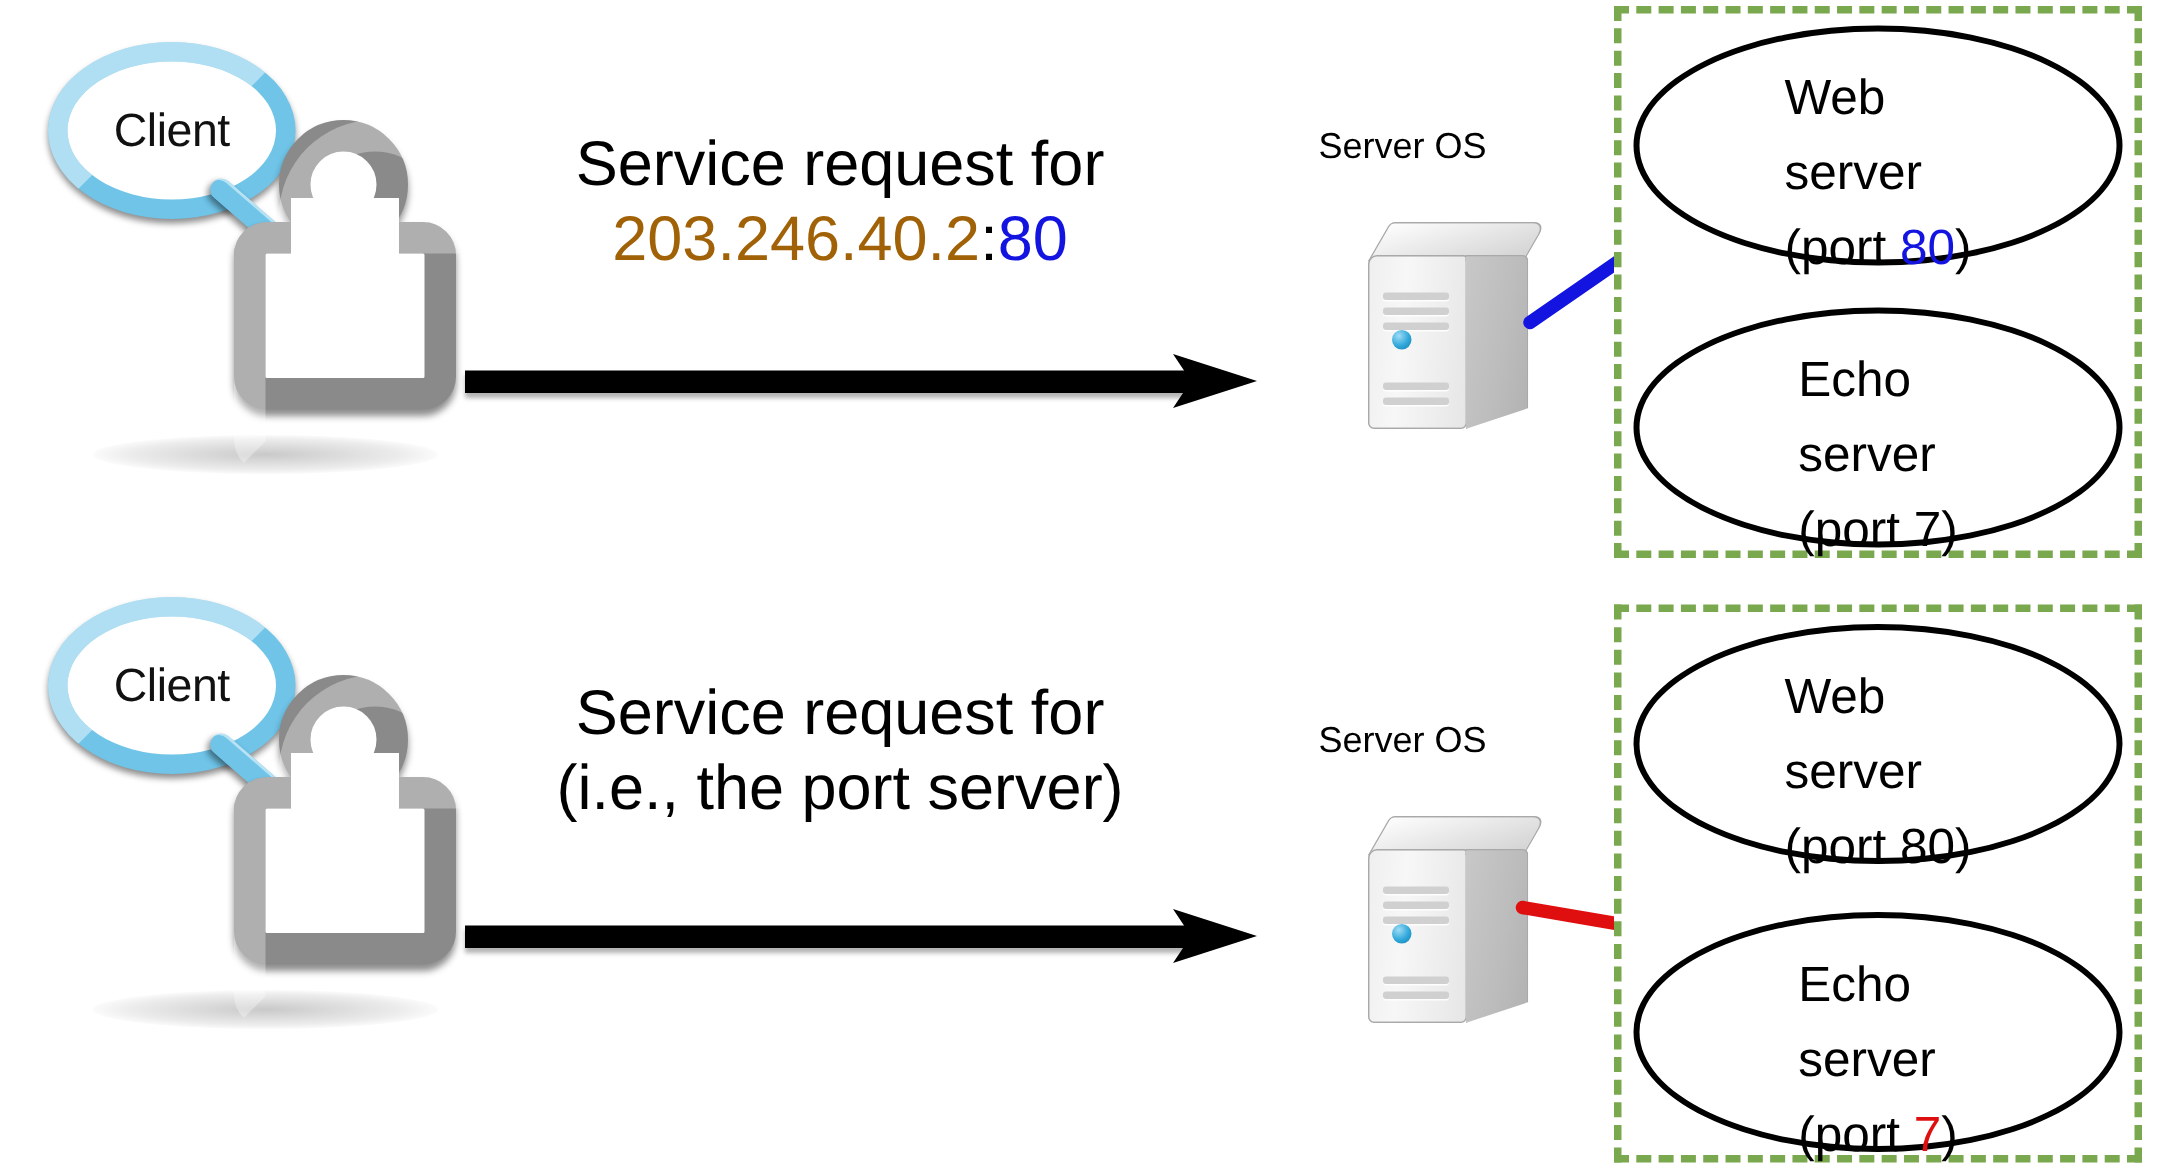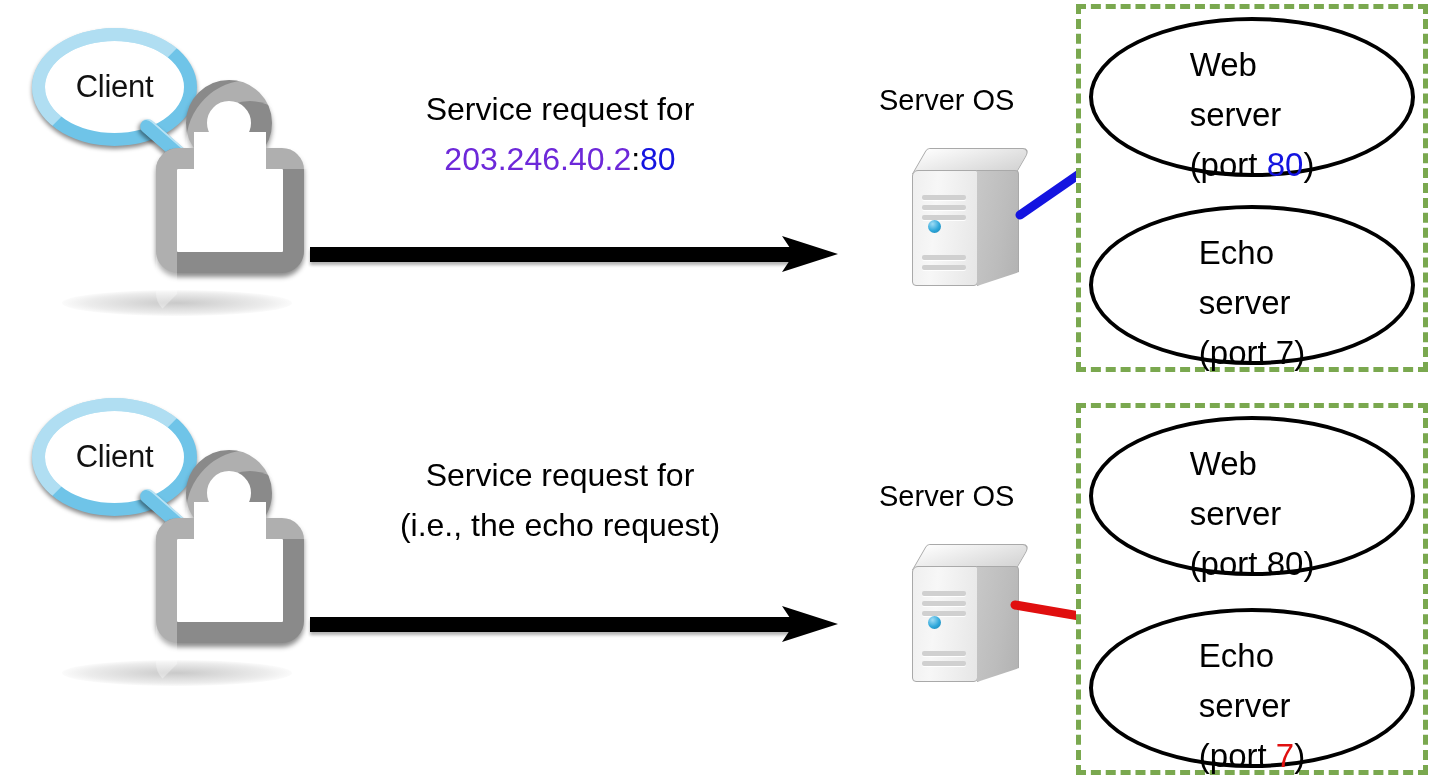--- a/index.html
+++ b/index.html
@@ -75,40 +75,40 @@
   .person-notch {
     position:absolute; left: 44px; top: 52px; width: 72px; height: 40px;
     background:#ffffff;
   }
 
   
   .request-text {
     position: absolute;
     text-align: center;
     font-family: "Liberation Sans", sans-serif;
-    font-size: 32px; line-height: 50px; color: #000;
+    font-size: 42px; line-height: 50px; color: #000;
     white-space: nowrap;
   }
-  .ip { color: #6d28d9; }
+  .ip { color: #a16207; }
   .port-blue { color: #1414e0; }
   .port-red { color: #e00f0f; }
   .colon { color: #000; }
 
   
   .black-arrow { position:absolute; height: 40px; }
   .black-arrow .shaft {
     position:absolute; left:0; top: 13px; height: 15px; background:#000;
     box-shadow: 0 3px 3px rgba(0,0,0,.30);
   }
   .black-arrow .headsvg { position:absolute; top:0; }
 
   
   .server-os-label {
     position:absolute; font-family:"Liberation Sans", sans-serif;
-    font-size: 29px; color:#000; white-space:nowrap;
+    font-size: 24px; color:#000; white-space:nowrap;
   }
 
   
   .tower { position:absolute; width: 118px; height: 140px; }
   .tower-top {
     position:absolute; left: 0; top: 0; width: 104px; height: 26px;
     background: linear-gradient(160deg, #fdfdfd 0%, #e3e3e3 60%, #d2d2d2 100%);
     border: 1.5px solid #a9a9a9;
     transform: skewX(-30deg) ; transform-origin: bottom left;
     border-radius: 3px 8px 0 0;
@@ -244,21 +244,21 @@
       </div>
       <div class="person">
         <div class="person-head"></div>
         <div class="person-body"></div>
         <div class="person-notch"></div>
       </div>
     </div>
 
     <div class="request-text" style="left:345px; top:58px; width:430px;">
       <div>Service request for</div>
-      <div>(i.e., the echo request)</div>
+      <div>(i.e., the port server)</div>
     </div>
 
     <div class="black-arrow" style="left:310px; top:212px; width:530px;">
       <div class="shaft" style="width:488px;"></div>
       <svg class="headsvg" style="left:470px;" width="62" height="40" viewBox="0 0 62 40">
         <path d="M2 2 L58 20 L2 38 L14 20 Z" fill="#000"></path>
       </svg>
     </div>
 
     <div class="server-os-label" style="left:879px; top:88px;">Server OS</div>

